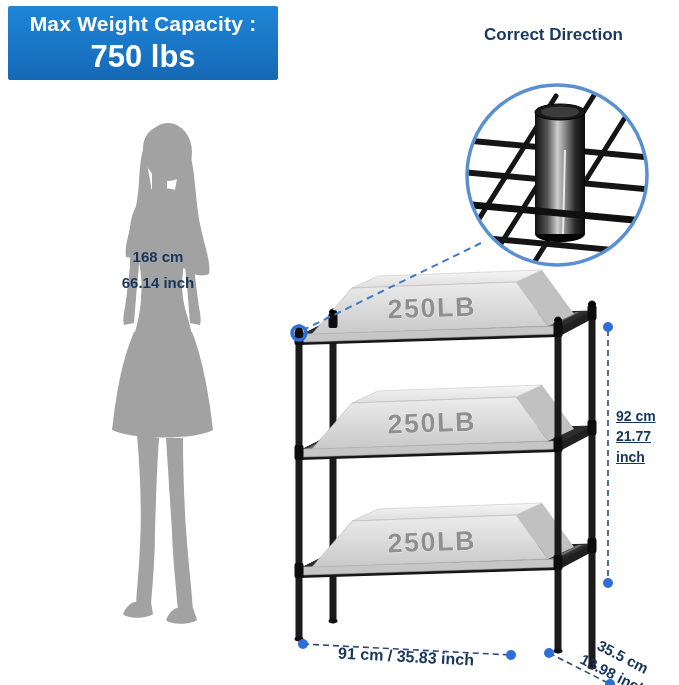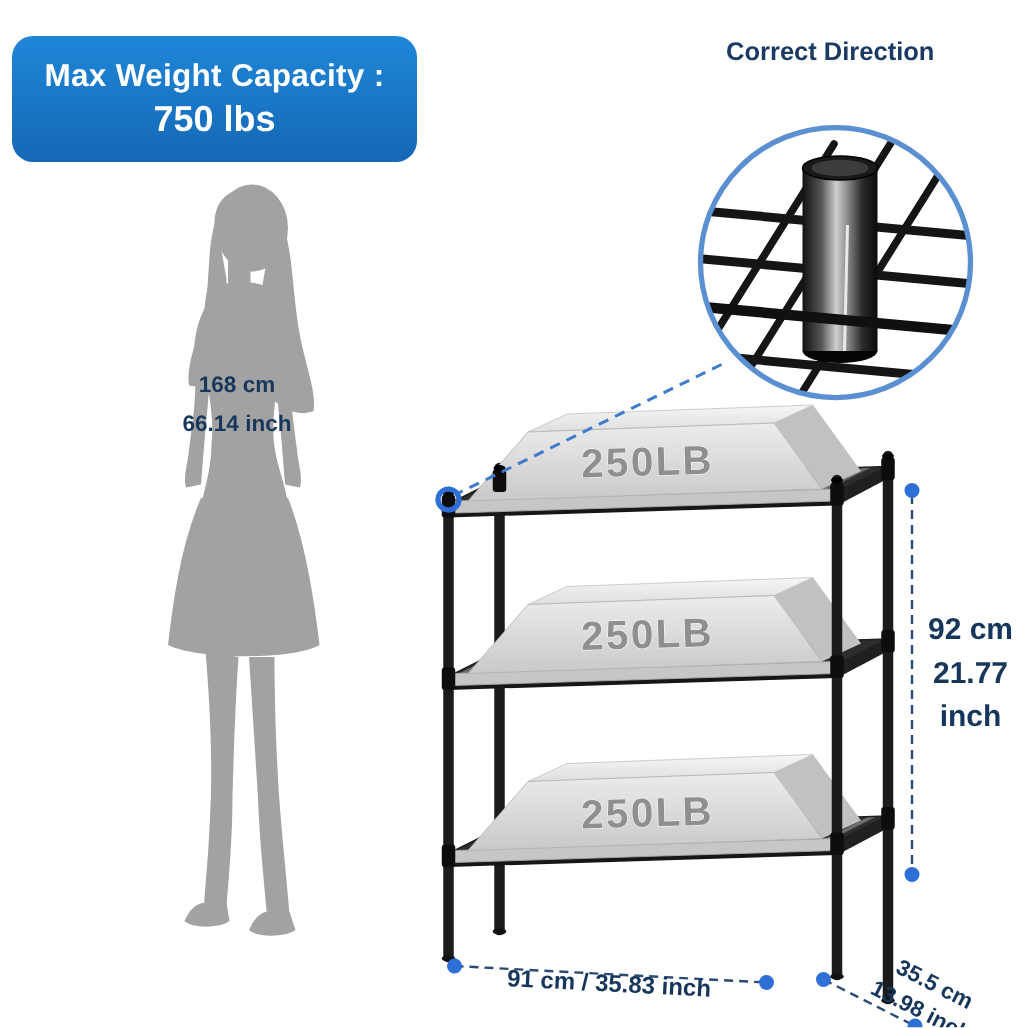--- a/index.html
+++ b/index.html
@@ -3,37 +3,37 @@
 <meta charset="utf-8">
 <style>
   html,body{margin:0;padding:0;background:#ffffff;}
   .canvas{
     position:relative;width:679px;height:685px;background:#ffffff;
     font-family:"Liberation Sans",sans-serif;overflow:hidden;
   }
   .abs{position:absolute;}
   .art{left:0;top:0;}
   .banner{
-    left:8px;top:24px;width:270px;height:84px;border-radius:14px;
+    left:8px;top:6px;width:270px;height:74px;border-radius:2px;
     background:linear-gradient(180deg,#1f86d8 0%,#1568b6 100%);
     color:#ffffff;text-align:center;display:flex;flex-direction:column;
     justify-content:center;gap:3px;
   }
   .banner-title{font-size:21px;font-weight:bold;letter-spacing:.2px;}
-  .banner-value{font-size:24px;font-weight:bold;}
+  .banner-value{font-size:31px;font-weight:bold;}
   .correct{
     left:446px;top:25px;width:215px;text-align:center;
     font-size:17px;font-weight:bold;color:#1b3a63;
   }
   .person-height{
     left:106px;top:244px;width:104px;text-align:center;
     color:#16365c;font-weight:bold;font-size:15px;line-height:1.7;
   }
   .dim{color:#16365c;font-weight:bold;}
-  .dim-height{left:616px;top:406px;width:62px;text-align:center;font-size:20px;line-height:1.45;}
+  .dim-height{left:616px;top:406px;width:62px;text-align:left;font-size:14px;line-height:1.45;text-decoration:underline;}
   .dim-width{left:296px;top:648px;width:220px;text-align:center;font-size:16px;transform:rotate(3deg);}
   .dim-depth{
     left:572px;top:620px;width:124px;text-align:center;font-size:15px;line-height:1.35;
     transform:rotate(27deg);transform-origin:left top;
   }
   svg text.block-label{
     font-family:"Liberation Sans",sans-serif;font-weight:bold;font-size:27px;
     letter-spacing:1.5px;fill:#8f8f8f;stroke:#ffffff;stroke-width:.6;paint-order:stroke;
   }
 </style>

